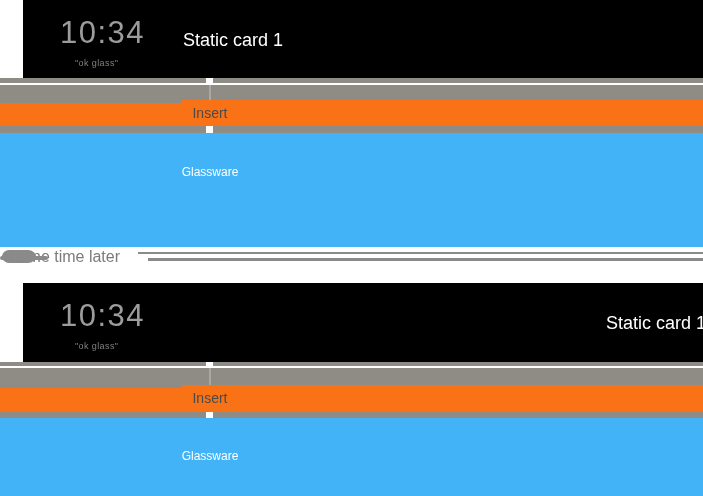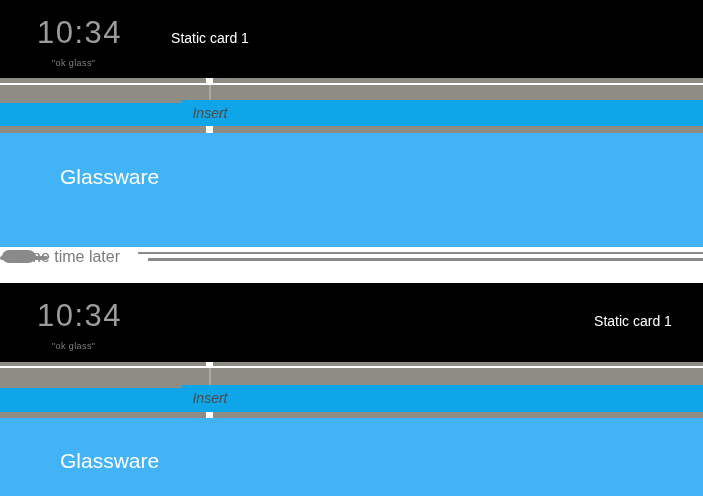--- a/index.html
+++ b/index.html
@@ -1,50 +1,50 @@
 <!DOCTYPE html>
 <html><head>
 <meta charset="utf-8">
 <style>
   html,body{margin:0;padding:0;background:#ffffff;font-family:"Liberation Sans",sans-serif;}
   .canvas{position:relative;width:703px;height:496px;background:#ffffff;overflow:hidden;}
 
   
-  .tl-bar{position:relative;background:#000000;}
+  .tl-bar{position:relative;background:#000000;margin-left:23px;}
   .s1 .tl-bar{height:78px;}
   .s2 .tl-bar{height:79px;}
   .clock-time{position:absolute;left:37px;top:15px;font-size:31px;font-weight:200;color:#9c9c9c;letter-spacing:1.5px;}
   .clock-hint{position:absolute;left:52px;top:58px;font-size:9px;color:#808080;letter-spacing:0.4px;}
-  .card-label{position:absolute;top:30px;width:300px;text-align:center;font-size:14px;color:#ffffff;}
+  .card-label{position:absolute;top:30px;width:300px;text-align:center;font-size:18px;color:#ffffff;}
   .card-pos-1{left:60px;}
   .card-pos-2{left:483px;}
 
   
   .strip{background:#8e8c84;position:relative;}
   .strip .seam{position:absolute;top:0;bottom:0;width:7px;left:206px;background:#ffffff;}
   .strip .seam-line{position:absolute;top:0;bottom:0;width:2px;left:209px;background:#aaa8a0;}
   .strip-a{height:5px;}
   .s2 .strip-a{height:4px;}
   .white-gap{height:2px;background:#ffffff;}
   .strip-b{height:15px;}
   .s2 .strip-b{height:17px;}
 
   
-  .insert-row{position:relative;background:#0ea5e9;height:26px;font-style:italic;}
+  .insert-row{position:relative;background:#f97316;height:26px;}
   .s2 .insert-row{height:27px;}
   .insert-stub{position:absolute;left:0;top:0;width:182px;height:3px;background:#8e8c84;}
   .insert-label{position:absolute;left:182px;width:56px;top:5px;text-align:center;font-size:14px;color:#4a4a4a;}
   .strip-c{height:7px;}
   .s2 .strip-c{height:6px;}
 
   
   .glassware{position:relative;background:#42b3f6;}
   .s1 .glassware{height:114px;}
   .s2 .glassware{height:78px;}
-  .gw-label{position:absolute;left:60px;width:300px;text-align:left;font-size:21px;color:#ffffff;}
+  .gw-label{position:absolute;left:60px;width:300px;text-align:center;font-size:12px;color:#ffffff;}
   .s1 .gw-label{top:32px;}
   .s2 .gw-label{top:31px;}
 
   
   .separator{position:relative;height:36px;background:#ffffff;}
   .sep-line-1{position:absolute;left:138px;right:0;top:5px;height:2px;background:#8a8a8a;}
   .sep-line-2{position:absolute;left:148px;right:0;top:11px;height:3px;background:#8a8a8a;}
   .sep-text{position:absolute;left:8px;top:1px;font-size:16px;color:#7b7b7b;white-space:nowrap;}
   .sep-bar{position:absolute;left:0;top:9px;width:48px;height:4px;background:#8a8a8a;border-radius:2px;}
   .sep-blob{position:absolute;left:2px;top:3px;width:34px;height:13px;background:#8a8a8a;border-radius:7px 8px 8px 7px/50% 50% 50% 50%;}

